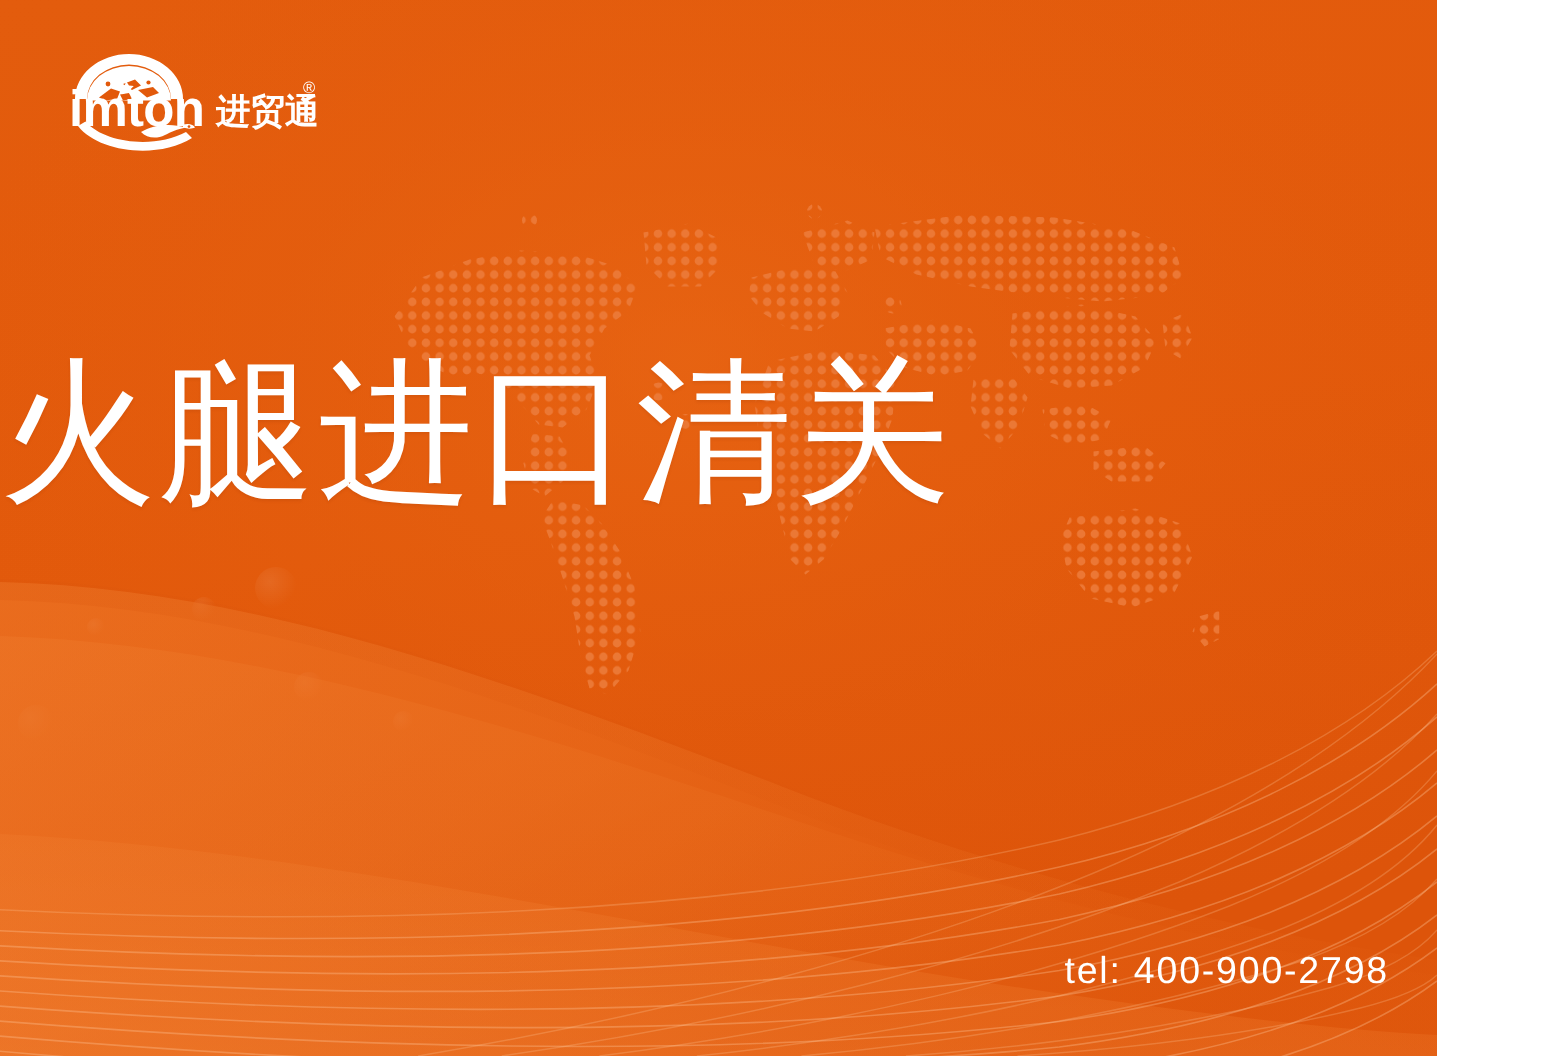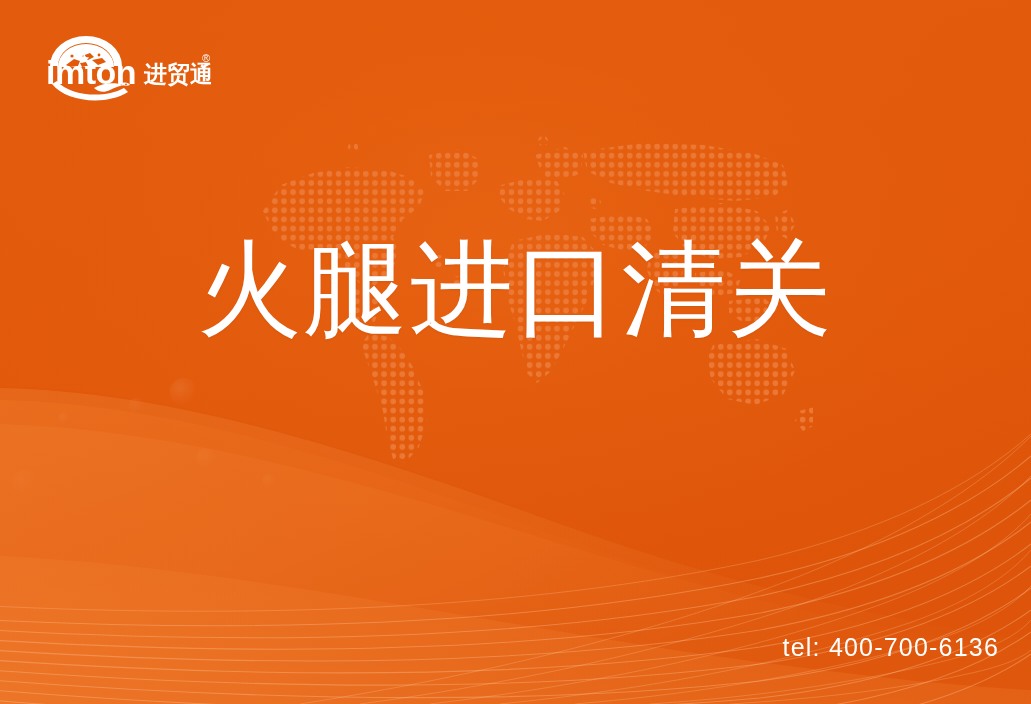--- a/index.html
+++ b/index.html
@@ -7,21 +7,21 @@
     margin: 0;
     padding: 0;
     background: #ffffff;
   }
   body {
     font-family: "Liberation Sans", "DejaVu Sans", sans-serif;
   }
 
   #banner {
     position: relative;
-    width: 1031px;
+    width: 958px;
     height: 704px;
     overflow: hidden;
     background: #1d4ed8;
   }
 
   
   .layer {
     position: absolute;
     inset: 0;
     width: 100%;
@@ -53,21 +53,20 @@
     width: 175px;
     height: 80px;
   }
 
   
   #headline {
     position: absolute;
     left: 0;
     top: 228px;
     width: 1031px;
-    text-align: center;
     color: #ffffff;
     font-family: "Liberation Sans", "DejaVu Sans", sans-serif;
     font-weight: 400;
     font-size: 104px;
     line-height: 122px;
     letter-spacing: 2px;
     text-shadow: 0 1px 2px rgba(120,40,0,0.12);
     white-space: nowrap;
   }
   #headline .hl-line {
@@ -267,15 +266,15 @@
       <text x="108" y="56" fill="#ffffff" font-family="'DejaVu Sans','Liberation Sans',sans-serif" font-size="23" font-weight="700" letter-spacing="0">进贸通</text>
 
       <text x="166" y="36" fill="#ffffff" font-family="'Liberation Sans','DejaVu Sans',sans-serif" font-size="11">®</text>
     </svg>
   </div>
 
   <div id="headline">
     <span class="hl-line">火腿进口清关</span>
   </div>
 
-  <div id="phone">tel: 400-700-6136</div>
+  <div id="phone">tel: 400-900-2798</div>
 
 </div>
 
 </body></html>

